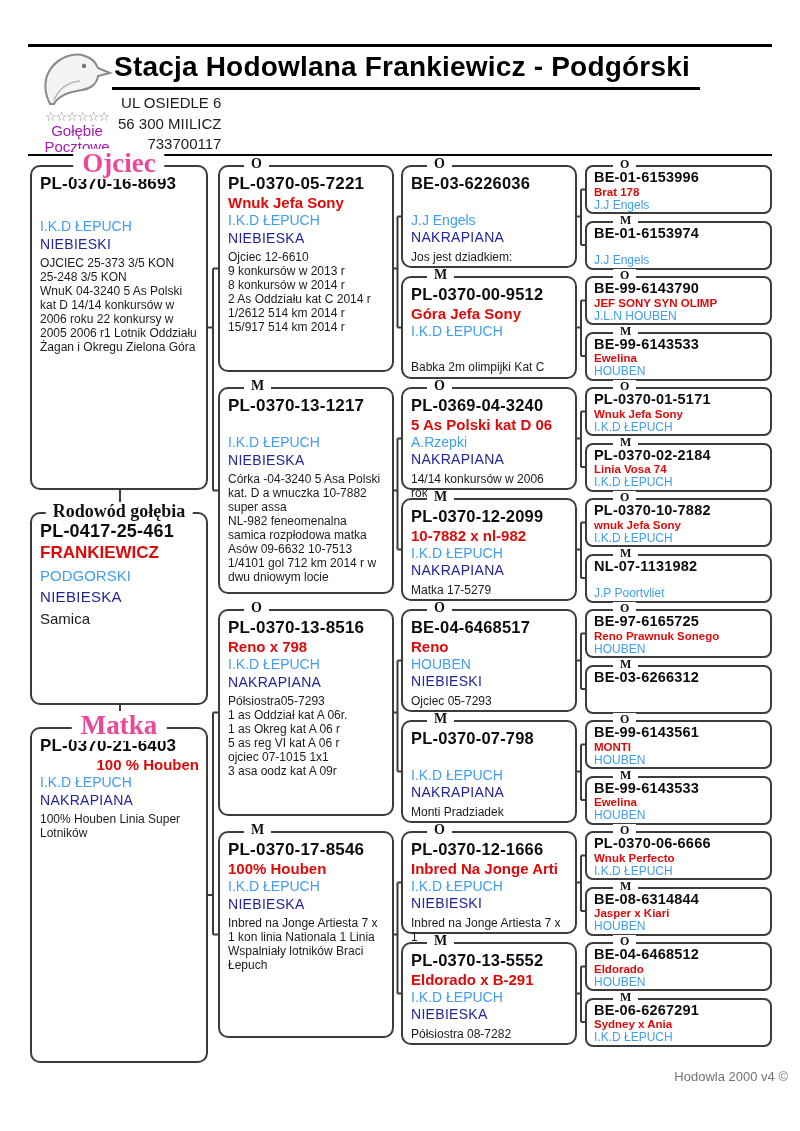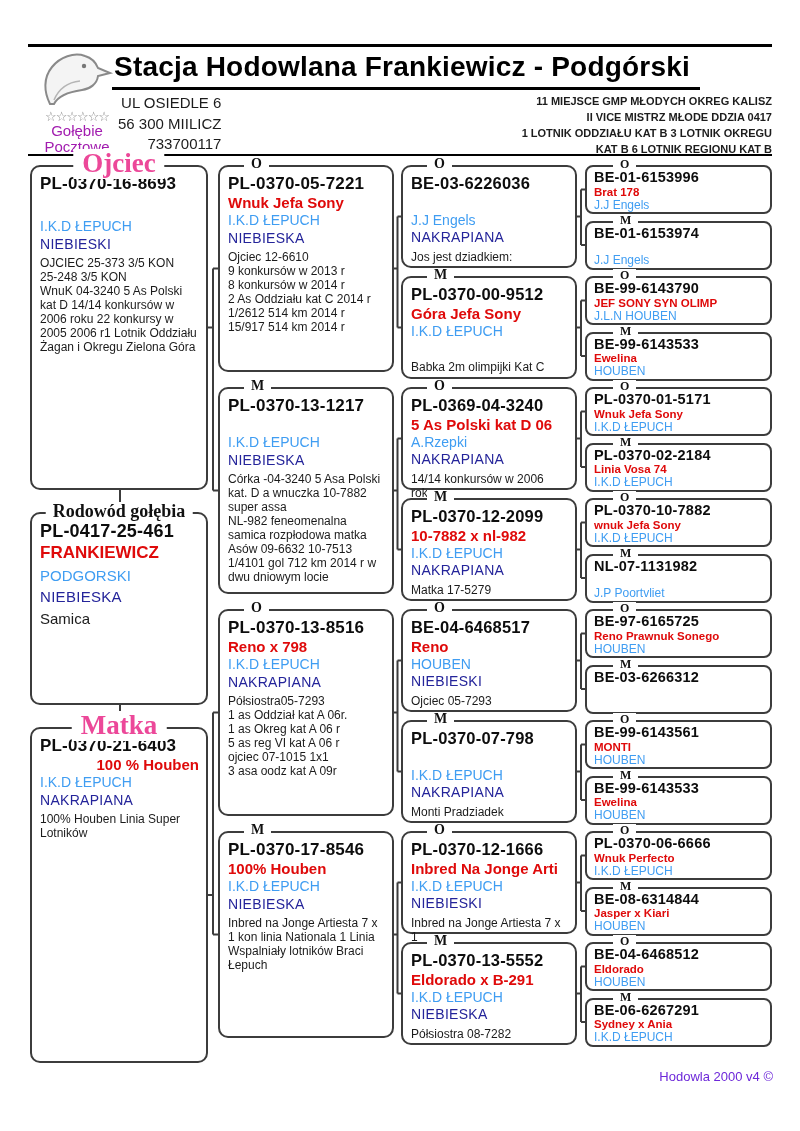--- a/index.html
+++ b/index.html
@@ -46,21 +46,21 @@
   
   .col1 .name{min-height:24px;}
   .subject .ring{font-size:18px;}
   .subject .name{font-size:17px;min-height:22px;}
   .subject .breeder{font-size:15px;line-height:1.45;}
   .subject .colorline{font-size:15px;line-height:1.45;}
   .subject .desc{font-size:15px;line-height:1.45;margin-top:0;}
   .mother .name{min-height:20px;text-align:right;}
 
   svg.conn{position:absolute;left:0;top:0;pointer-events:none;}
-  .footer{position:absolute;right:27px;top:1069px;font-size:13px;color:#6d28d9;}
+  .footer{position:absolute;right:12px;top:1069px;font-size:13px;color:#737373;}
 </style>
 </head>
 <body>
 
 <div class="page" id="tree">
 
   <div class="rule-top"></div>
   <div class="rule-mid"></div>
 
   <div class="logo">
@@ -75,26 +75,20 @@
   </div>
 
   <div class="title">Stacja Hodowlana Frankiewicz - Podgórski</div>
 
   <div class="address">
     <div>UL OSIEDLE 6</div>
     <div>56 300 MIILICZ</div>
     <div>733700117</div>
   </div>
 
-  <div class="achv">
-    <div>11 MIEJSCE GMP MŁODYCH OKREG KALISZ</div>
-    <div>II VICE MISTRZ MŁODE DDZIA 0417</div>
-    <div>1 LOTNIK ODDZIAŁU KAT B 3 LOTNIK OKREGU</div>
-    <div>KAT B  6 LOTNIK REGIONU KAT B</div>
-  </div>
 
   <svg class="conn" width="800" height="1131">
     <path id="conn-path" d="M120 490V512M120 705V727M208 327.5H213M213 268.5V490.5M213 268.5H218M213 490.5H218M208 895H213M213 712.5V934.5M213 712.5H218M213 934.5H218M394 268.5H397.5M397.5 216.5V327.5M397.5 216.5H401M397.5 327.5H401M394 490.5H397.5M397.5 438.5V549.5M397.5 438.5H401M397.5 549.5H401M394 712.5H397.5M397.5 660.5V771.5M397.5 660.5H401M397.5 771.5H401M394 934.5H397.5M397.5 882.5V993.5M397.5 882.5H401M397.5 993.5H401M577 216.5H581M581 189.5V245M581 189.5H585M581 245H585M577 327.5H581M581 300.5V356M581 300.5H585M581 356H585M577 438.5H581M581 411.5V467M581 411.5H585M581 467H585M577 549.5H581M581 522.5V578M581 522.5H585M581 578H585M577 660.5H581M581 633.5V689M581 633.5H585M581 689H585M577 771.5H581M581 744.5V800M581 744.5H585M581 800H585M577 882.5H581M581 855.5V911M581 855.5H585M581 911H585M577 993.5H581M581 966.5V1022M581 966.5H585M581 1022H585" stroke="#3c3c3c" stroke-width="2" fill="none"></path>
   </svg>
 
   <div class="pbox col1" style="left:30px;top:165px;width:178px;height:325px">
     <span class="big-label">Ojciec</span>
     <div class="ring">PL-0370-16-8693</div>
     <div class="name"></div>
     <div class="breeder">I.K.D ŁEPUCH</div>

